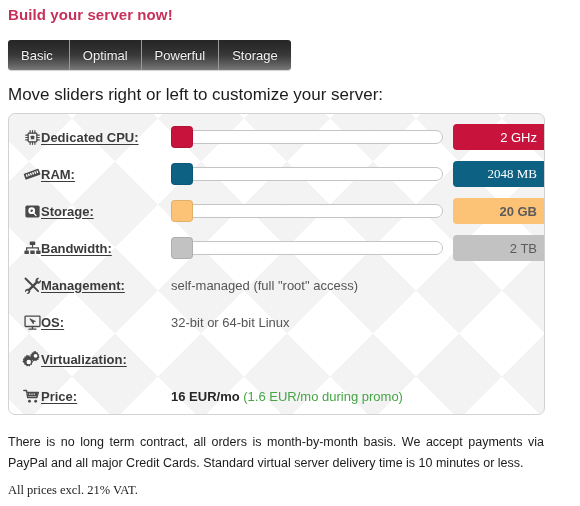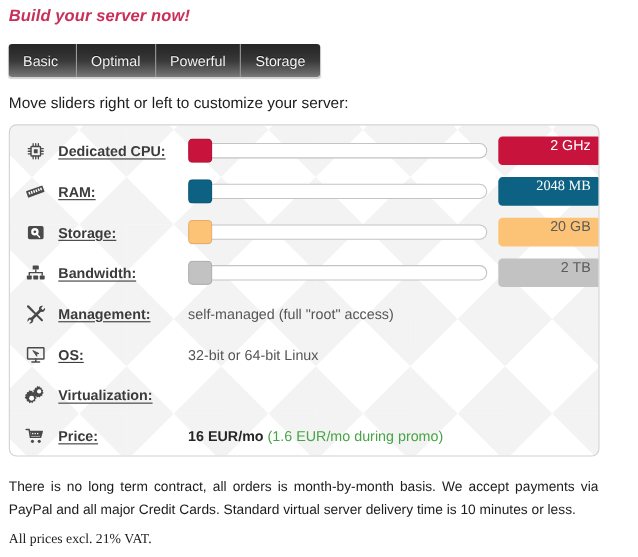--- a/index.html
+++ b/index.html
@@ -20,21 +20,20 @@
   
   #page-title {
     position: absolute;
     left: 8px;
     top: 6px;
     font-size: 15px;
     font-weight: bold;
     color: #c8305a;
     letter-spacing: 0.1px;
     white-space: nowrap;
-    font-style: italic;
   }
 
   
   #tab-bar {
     position: absolute;
     left: 8px;
     top: 40px;
     height: 30px;
     display: flex;
     border-radius: 3px;
@@ -61,21 +60,21 @@
   }
   .tab.first {
     padding-right: 16px;
   }
 
   
   #instruction {
     position: absolute;
     left: 8px;
     top: 85px;
-    font-size: 14px;
+    font-size: 17px;
     color: #1c1c1c;
     white-space: nowrap;
   }
 
   
   #config-panel {
     position: absolute;
     left: 8px;
     top: 113px;
     width: 537px;
@@ -108,21 +107,21 @@
     top: 50%;
     margin-top: -11px;
     display: flex;
     align-items: center;
     justify-content: center;
     color: #4a4a4a;
   }
   .row-icon svg { display: block; }
   .row-label {
     position: absolute;
-    left: 44px;
+    left: 32px;
     font-size: 13px;
     font-weight: bold;
     color: #3b3b3b;
     text-decoration: underline;
     text-underline-offset: 2px;
     white-space: nowrap;
   }
   .row-value {
     position: absolute;
     left: 162px;
@@ -170,20 +169,21 @@
   .badge {
     position: absolute;
     left: 444px;
     width: 94px;
     height: 26px;
     top: 50%;
     margin-top: -13px;
     border-radius: 4px;
     box-sizing: border-box;
     display: flex;
+    align-items: center;
     justify-content: flex-end;
     padding-right: 10px;
     font-size: 13px;
   }
 
   
   #footer-note {
     position: absolute;
     left: 8px;
     top: 432px;
@@ -283,21 +283,21 @@
         <circle cx="11" cy="11" r="4.3" fill="#ffffff"></circle>
         <circle cx="11" cy="11" r="1.6" fill="#4a4a4a"></circle>
         <path d="M12.4 12.6l4 4.6" stroke="#ffffff" stroke-width="1.6" stroke-linecap="round"></path>
       </svg>
     </span>
     <span class="row-label">Storage:</span>
     <span class="slider">
       <span class="slider-track"></span>
       <span class="slider-handle" style="background: rgb(252, 195, 119); left: 0px;"></span>
     </span>
-    <span class="badge" style="background:#fcc377;color:#5b5b5b;">
+    <span class="badge" style="background:#fcc377;color:#5b5b5b;font-weight:bold;">
       <span>20 GB</span>
     </span>
   </div>
 
   <div class="row" style="top:117px;">
     <span class="row-icon">
       <svg width="19" height="19" viewBox="0 0 24 24">
         <rect x="8.5" y="3" width="7" height="4.6" rx="0.7" fill="#4a4a4a"></rect>
         <path d="M12 7.6v3.6M4.6 14.6v-3.4h14.8v3.4" stroke="#4a4a4a" stroke-width="1.6" fill="none"></path>
         <rect x="1.8" y="14.6" width="5.6" height="4.4" rx="0.7" fill="#4a4a4a"></rect>

